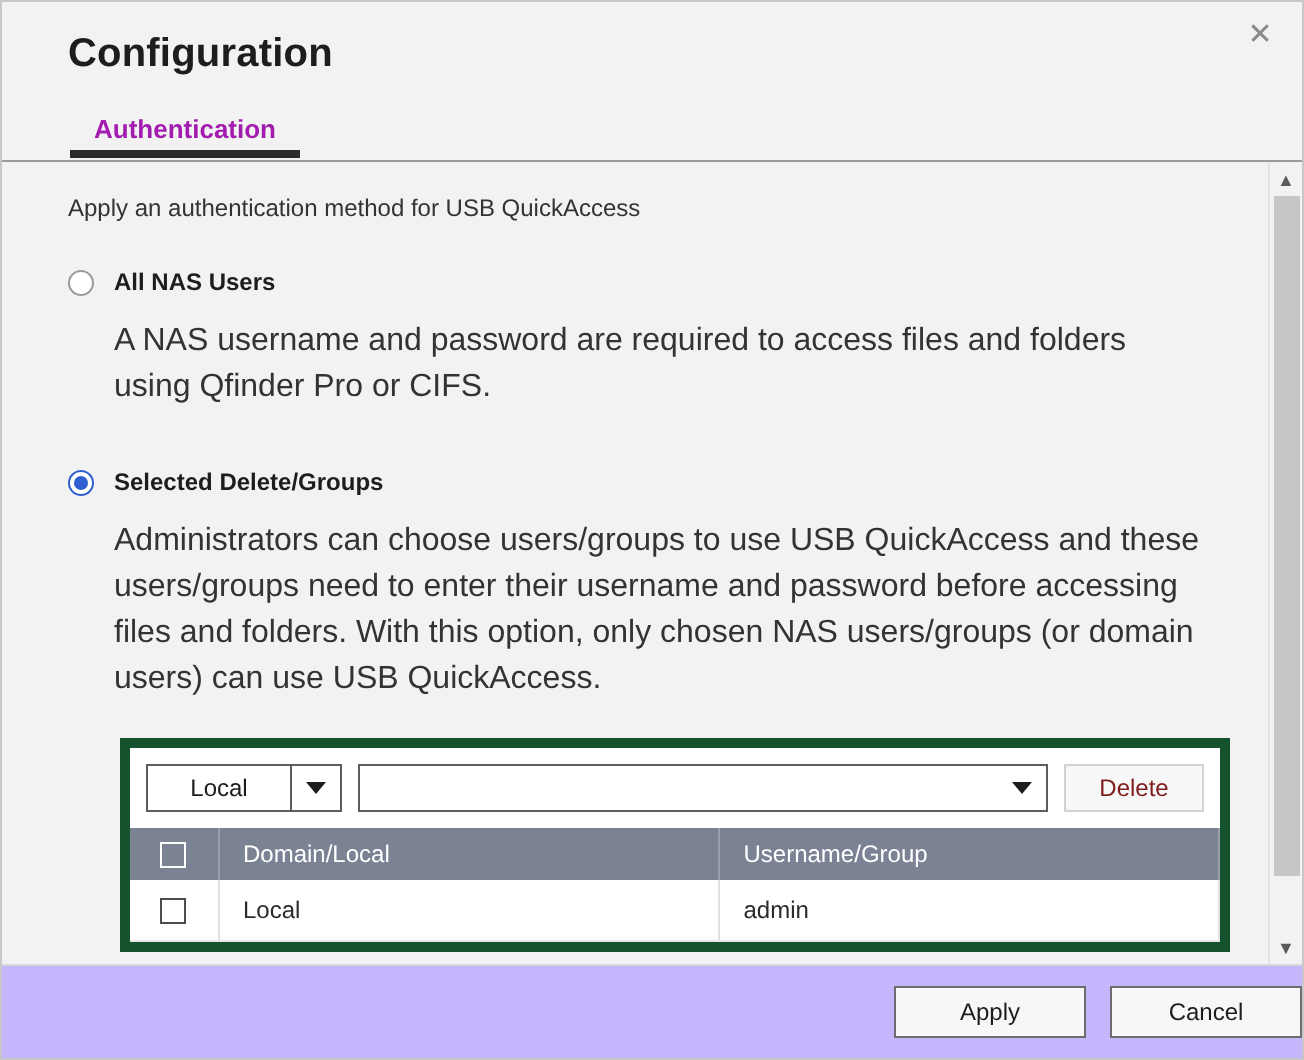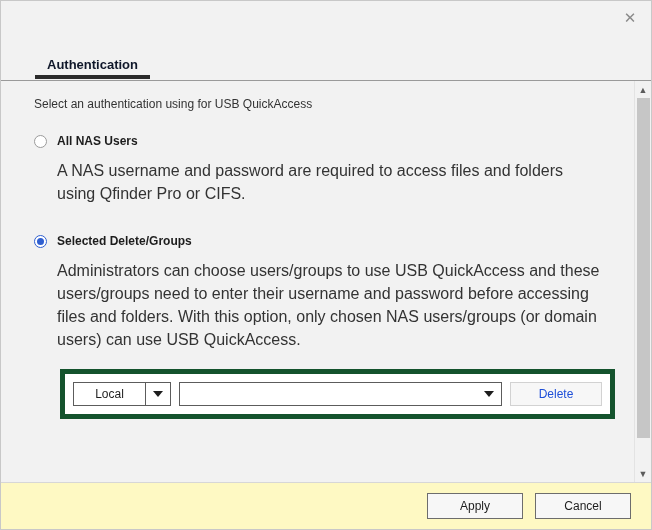--- a/index.html
+++ b/index.html
@@ -60,21 +60,21 @@
     height: 28px;
     flex: 0 0 auto;
     border-bottom: 1px solid #9a9a9a;
     padding-left: 34px;
   }
   .tab {
     display: inline-block;
     padding: 2px 12px 6px 12px;
     font-size: 13px;
     font-weight: bold;
-    color: #0f172a;
+    color: #a21caf;
     cursor: pointer;
     position: relative;
     top: 2px;
   }
   .tab.active::after {
     content: "";
     position: absolute;
     left: 0; right: 0; bottom: -1px;
     height: 4px;
     background: #2b2b2b;
@@ -191,25 +191,25 @@
     position: relative;
   }
   .combo-wide .combo-value { flex: 1 1 auto; }
   .caret {
     width: 0; height: 0;
     border-left: 5px solid transparent;
     border-right: 5px solid transparent;
     border-top: 6px solid #1d1d1d;
   }
   .btn-delete {
-    width: 92px;
+    width: 70px;
     height: 24px;
     border: 1px solid #d2d2d2;
     background: #f7f7f7;
-    color: #1d4ed8;
+    color: #7f1d1d;
     font-size: 12px;
     display: flex;
     align-items: center;
     justify-content: center;
   }
   
   table.ug-table {
     border-collapse: collapse;
     width: 100%;
     table-layout: fixed;
@@ -274,25 +274,24 @@
     position: absolute;
     top: 0;
     left: 0; right: 0;
     height: 340px;
     background: #c6c6c6;
   }
   
   .footer {
     flex: 0 0 auto;
     height: 46px;
-    background: #fef9c3;
+    background: #c4b5fd;
     display: flex;
     align-items: center;
     justify-content: flex-end;
-    padding-right: 20px;
     gap: 12px;
   }
   .btn {
     width: 96px;
     height: 26px;
     border: 1px solid #6d6d6d;
     background: #f7f7f7;
     color: #1d1d1d;
     font-size: 12px;
     display: flex;
@@ -300,33 +299,34 @@
     justify-content: center;
     cursor: pointer;
   }
 </style>
 </head>
 <body>
 
 <div id="dialog">
 
   <div class="titlebar">
+    <div class="dialog-title">Configuration</div>
     <div class="close-btn">✕</div>
   </div>
 
   <div class="tabstrip">
     <div class="tab active">
       <span>Authentication</span>
     </div>
   </div>
 
   <div class="body-area">
     <div class="content">
 
-      <p class="intro">Select an authentication using for USB QuickAccess</p>
+      <p class="intro">Apply an authentication method for USB QuickAccess</p>
 
       <div class="option spaced">
         <div class="option-head">
           <span class="radio"></span>
           <span class="option-label">All NAS Users</span>
         </div>
         <div class="option-desc">A NAS username and password are required to access files and folders using Qfinder Pro or CIFS.</div>
       </div>
 
       <div class="option spaced">
@@ -353,20 +353,41 @@
           <div class="combo-wide">
             <span class="combo-value"></span>
             <span class="caret"></span>
           </div>
 
           <div class="btn-delete">
             <span>Delete</span>
           </div>
         </div>
 
+        <table class="ug-table">
+          <thead>
+            <tr>
+              <th class="col-check">
+                <span class="cb"></span>
+              </th>
+              <th>Domain/Local</th>
+              <th>Username/Group</th>
+            </tr>
+          </thead>
+          <tbody>
+            <tr class="row-odd">
+              <td class="col-check">
+                <span class="cb"></span>
+              </td>
+              <td>Local</td>
+              <td>admin</td>
+            </tr>
+
+          </tbody>
+        </table>
       </div>
     </div>
 
     <div class="vscroll">
       <div class="arrow">▲</div>
       <div class="track">
         <div class="thumb"></div>
       </div>
       <div class="arrow" style="position:absolute;bottom:0;left:0;right:0;">▼</div>
     </div>

